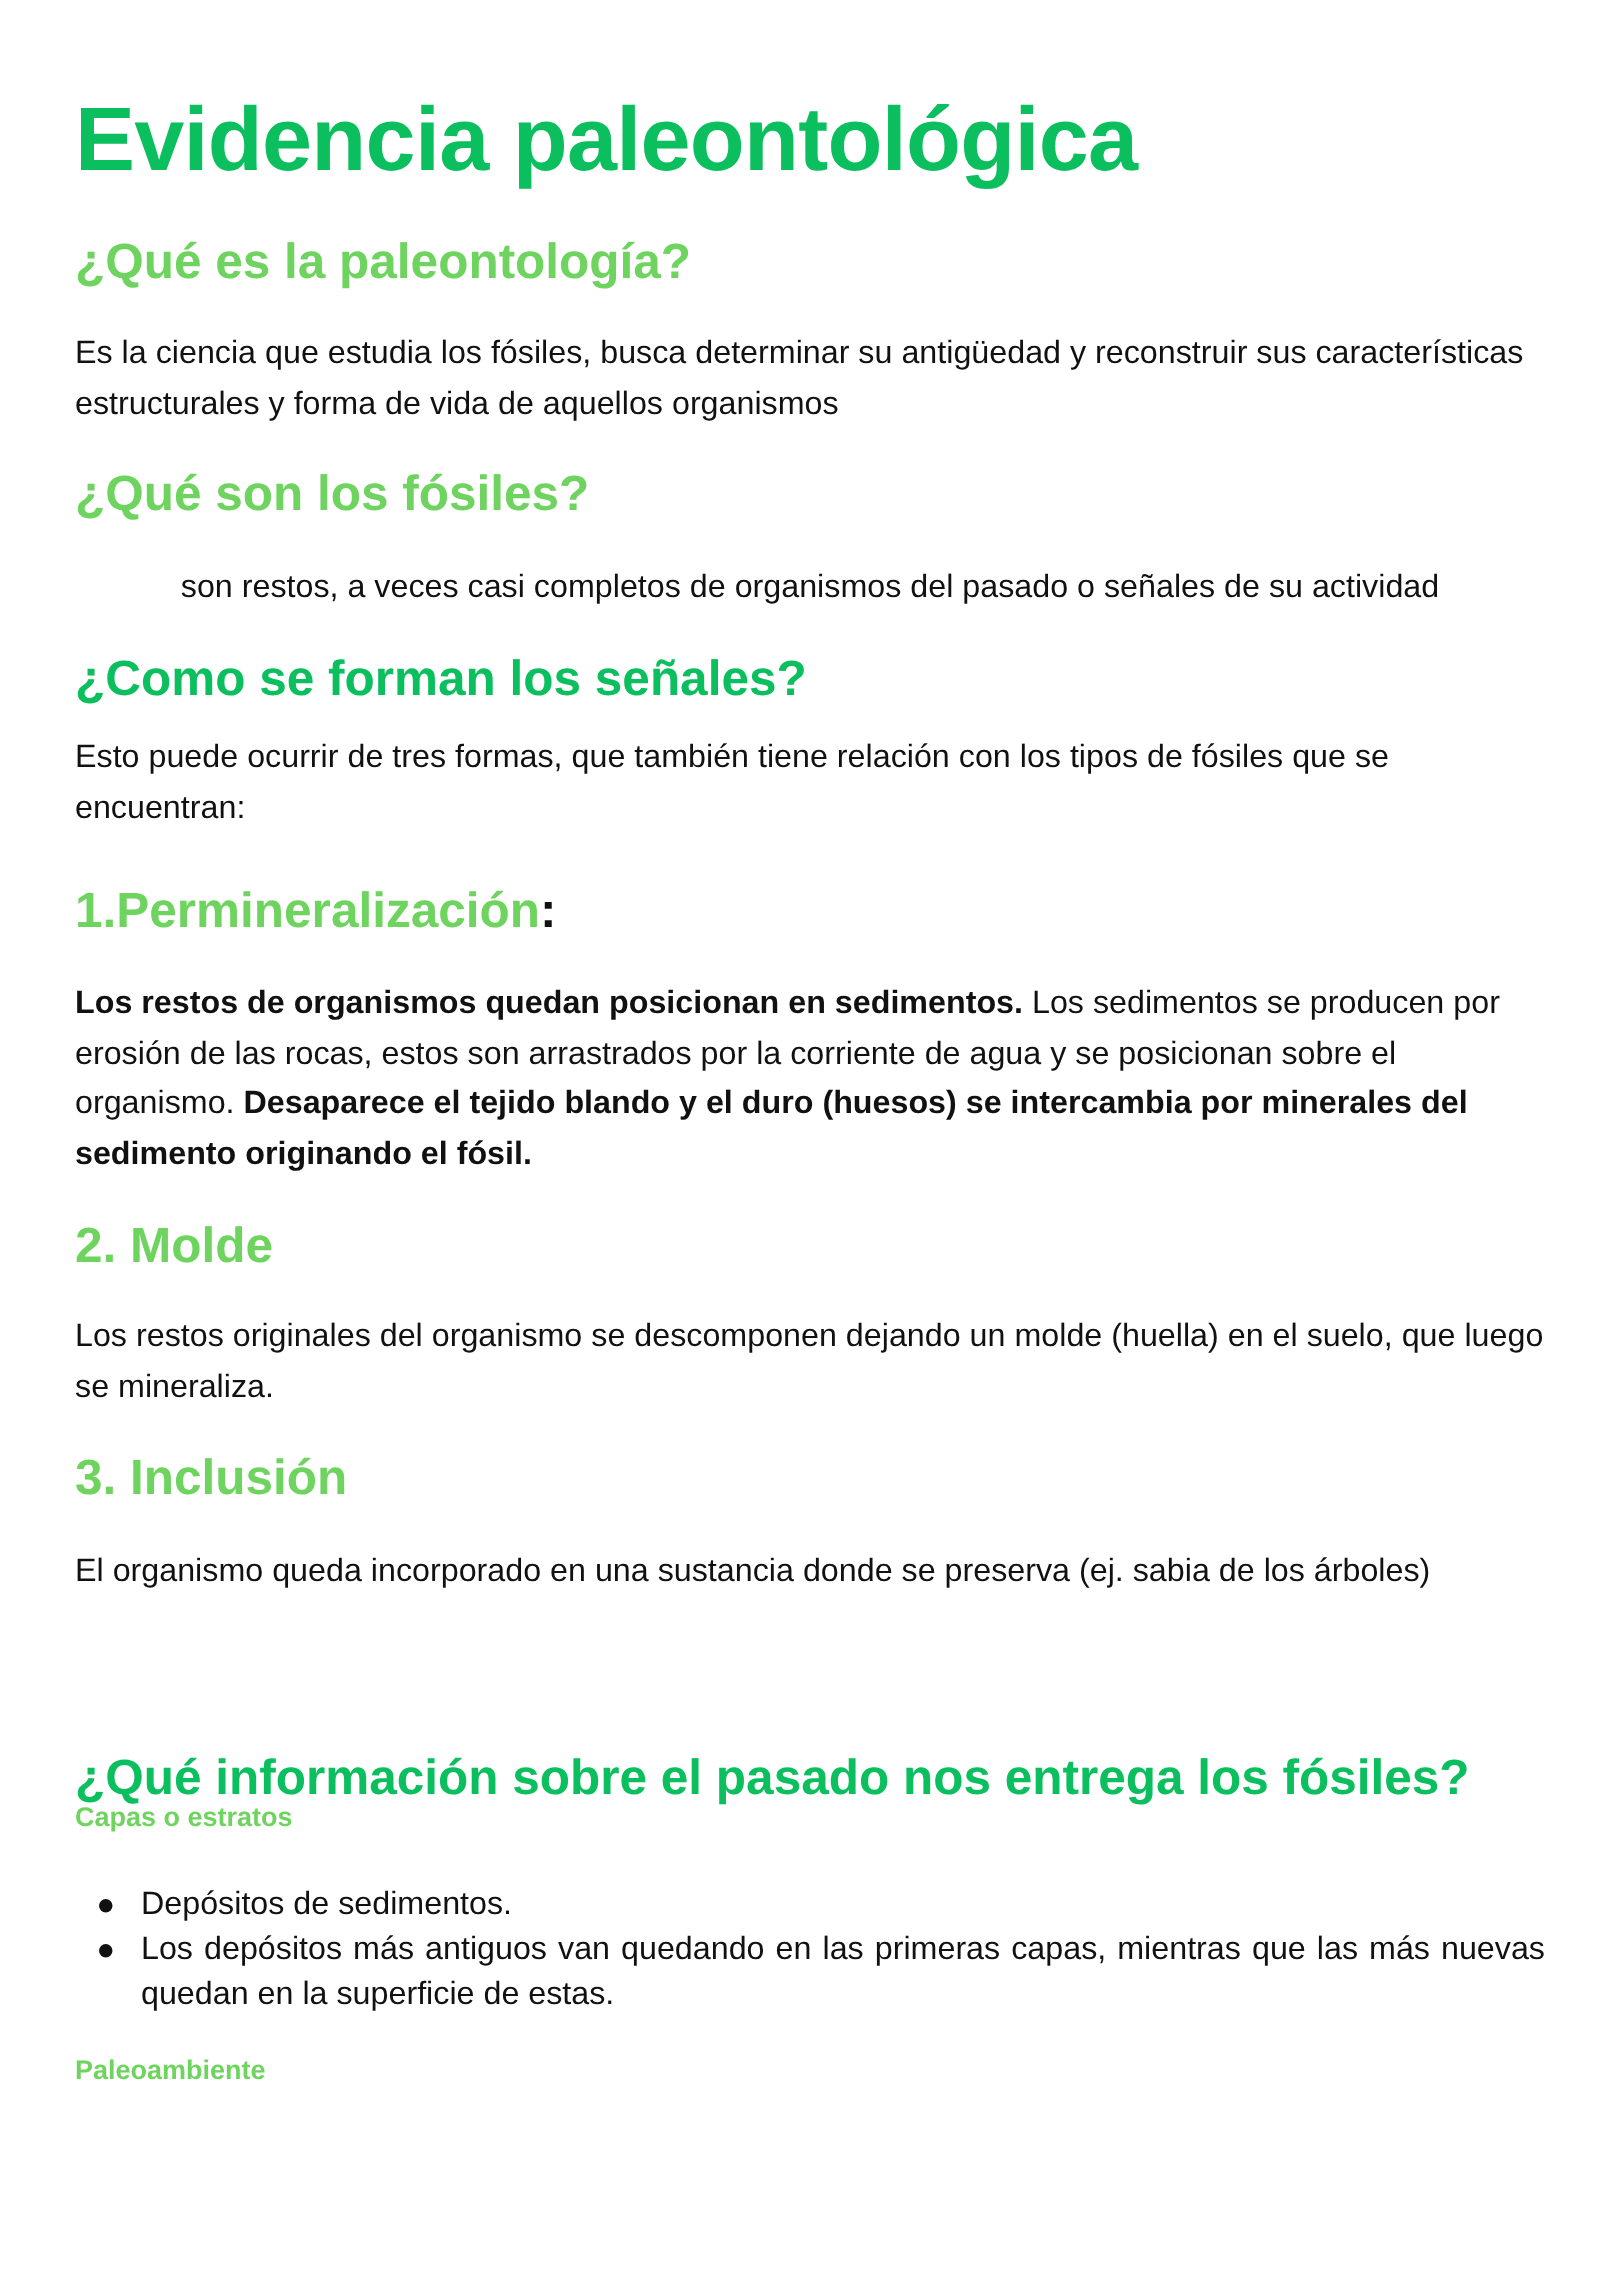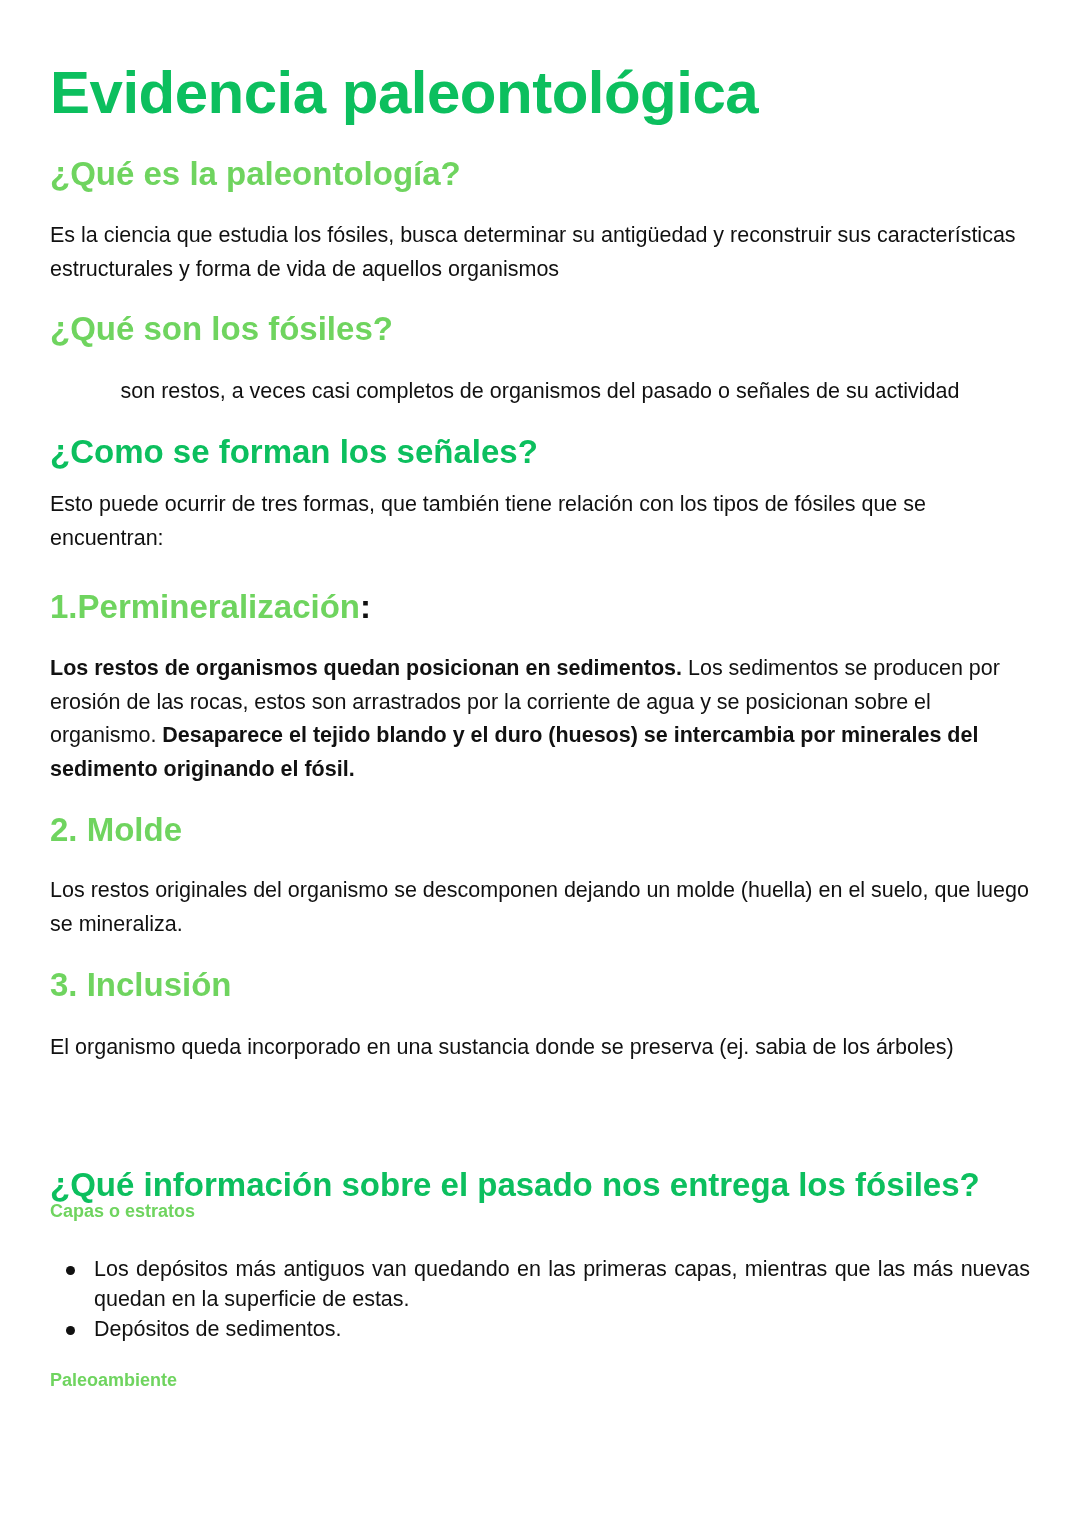--- a/index.html
+++ b/index.html
@@ -72,22 +72,22 @@
   <div class="h2" style="top:966px;">3. Inclusión</div>
   <div class="p" style="top:1031px;">El organismo queda incorporado en una sustancia donde se preserva (ej. sabia de los árboles)</div>
 
   <div class="h2 dark" style="top:1134px;margin-top:32px;">¿Qué información sobre el pasado nos entrega los fósiles?</div>
 
   <div class="h3" style="top:1201px;">Capas o estratos</div>
 
   <ul class="bullets">
     <li>
       <span class="dot"></span>
-      <span>Los depósitos más antiguos van quedando en las primeras capas, mientras que las más nuevas quedan en la superficie de estas.</span>
+      <span>Depósitos de sedimentos.</span>
     </li>
     <li>
       <span class="dot"></span>
-      <span>Depósitos de sedimentos.</span>
+      <span>Los depósitos más antiguos van quedando en las primeras capas, mientras que las más nuevas quedan en la superficie de estas.</span>
     </li>
   </ul>
 
   <div class="h3" style="top:1370px;">Paleoambiente</div>
 </div>
 
 </body></html>

